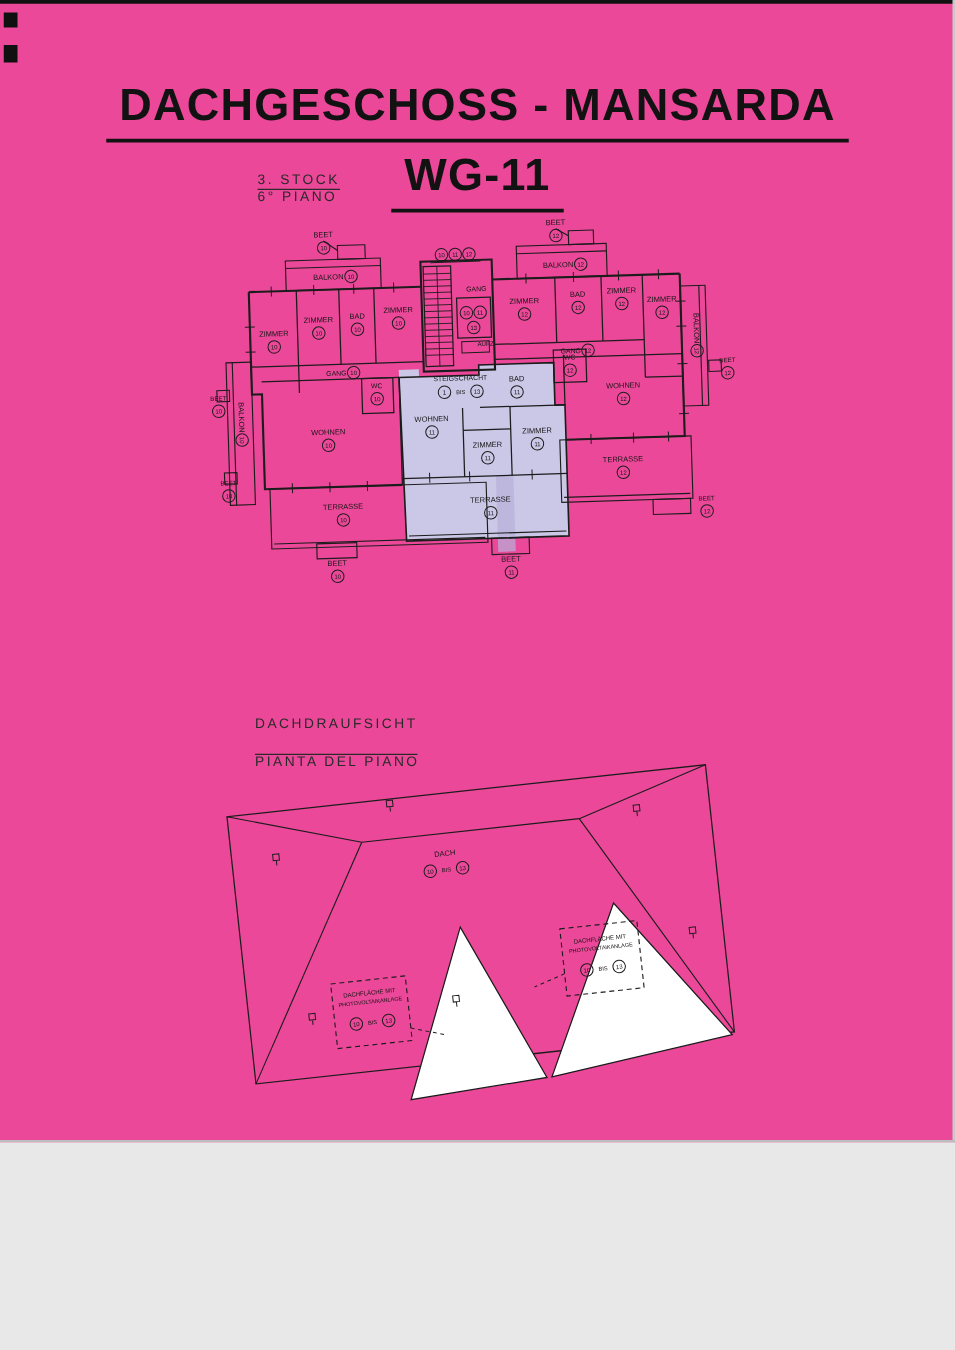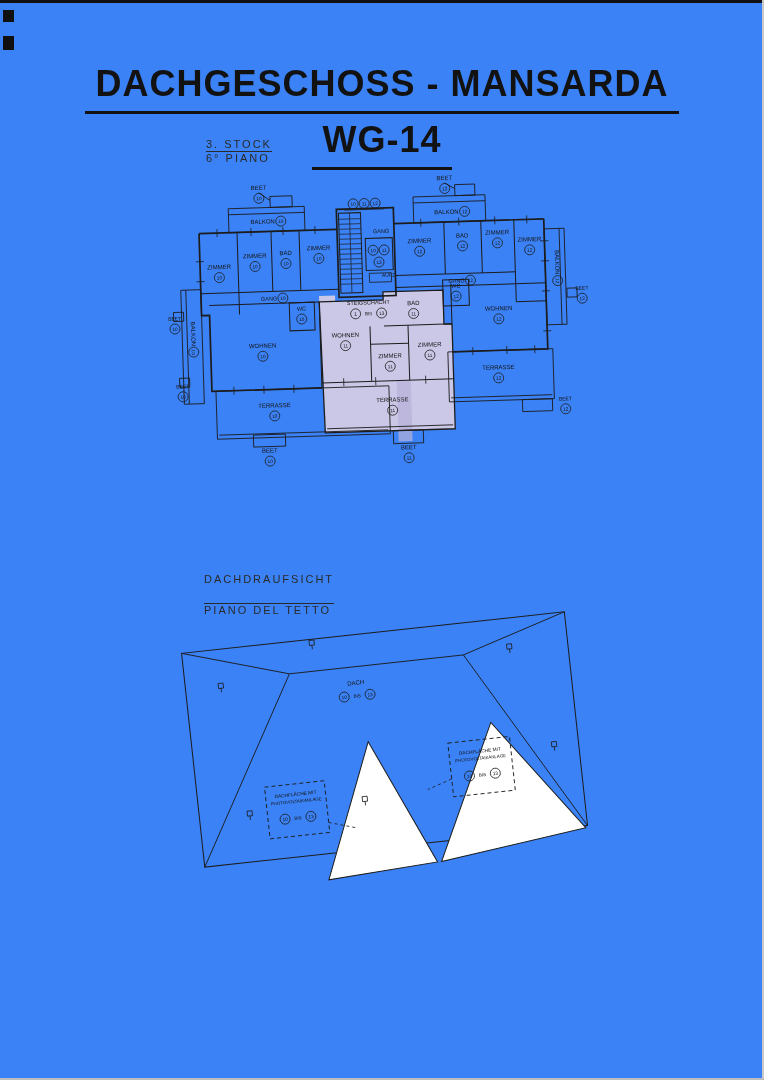--- a/index.html
+++ b/index.html
@@ -1,16 +1,16 @@
 <!DOCTYPE html>
 <html><head>
 <meta charset="utf-8">
 <style>
   html,body{margin:0;padding:0;background:#e8e8e8;}
-  #page{position:relative;width:764px;height:1080px;background:#3b82f6;overflow:hidden;
+  #page{position:relative;width:764px;height:914px;background:#ec4899;overflow:hidden;
         font-family:"Liberation Sans",sans-serif;color:#111;}
   .artifact{position:absolute;background:#101010;}
   #edge-right{position:absolute;right:0;top:0;width:2px;height:1080px;background:#c9c9c9;}
   #edge-bottom{position:absolute;left:0;bottom:0;width:764px;height:2px;background:#bdbdbd;}
   #title-wrap{position:absolute;left:0;top:58px;width:764px;text-align:center;}
   .title-line{line-height:1.45;}
   .t-underline{display:inline-block;border-bottom:3px solid #121212;padding:0 10px 1px;
         font-weight:bold;font-size:36px;letter-spacing:1px;color:#121212;}
   #floor-tag{position:absolute;left:206px;top:138px;font-size:11px;letter-spacing:2px;color:#2a2a2a;}
   #floor-tag .u{display:inline-block;border-bottom:1px solid #2a2a2a;padding-bottom:1px;}
@@ -25,21 +25,21 @@
 <div id="page">
 
   <div class="artifact" style="left:0;top:0;width:764px;height:3px;"></div>
   <div class="artifact" style="left:3px;top:10px;width:11px;height:12px;"></div>
   <div class="artifact" style="left:3px;top:36px;width:11px;height:14px;"></div>
   <div id="edge-right"></div>
   <div id="edge-bottom"></div>
 
   <div id="title-wrap">
     <div class="title-line"><span class="t-underline">DACHGESCHOSS - MANSARDA</span></div>
-    <div class="title-line"><span class="t-underline">WG-14</span></div>
+    <div class="title-line"><span class="t-underline">WG-11</span></div>
   </div>
 
   <div id="floor-tag">
     <div><span class="u">3. STOCK</span></div>
     <div>6° PIANO</div>
   </div>
 
   <svg id="floor-svg" viewBox="0 0 440 300" style="left:162px;top:176px;width:440px;height:300px;">
     <g id="floor-g" transform="rotate(-1.8 220 150)">
 
@@ -325,21 +325,21 @@
             <text x="0" y="0" font-size="6" text-anchor="middle">BEET</text>
             <circle cx="0" cy="8.5" r="5" fill="none" stroke="#1c1c1c" stroke-width="0.8"></circle>
             <text x="0" y="10.4" font-size="4.8" text-anchor="middle">11</text>
           </g>
         </g>
     </g>
   </svg>
 
   <div id="roof-tag">
     <div><span class="u">DACHDRAUFSICHT</span></div>
-    <div>PIANO  DEL  TETTO</div>
+    <div>PIANTA  DEL  PIANO</div>
   </div>
 
   <svg id="roof-svg" viewBox="0 0 430 300" style="left:172px;top:602px;width:430px;height:300px;">
     <g transform="rotate(-6.2 212 137)" class="walls" stroke-width="1">
       <rect x="20" y="30" width="385" height="215"></rect>
       <g stroke-width="0.9">
         <line x1="125" y1="62" x2="300" y2="62"></line>
         <line x1="20" y1="30" x2="125" y2="62"></line>
         <line x1="405" y1="30" x2="300" y2="62"></line>
         <line x1="20" y1="245" x2="125" y2="62"></line>

